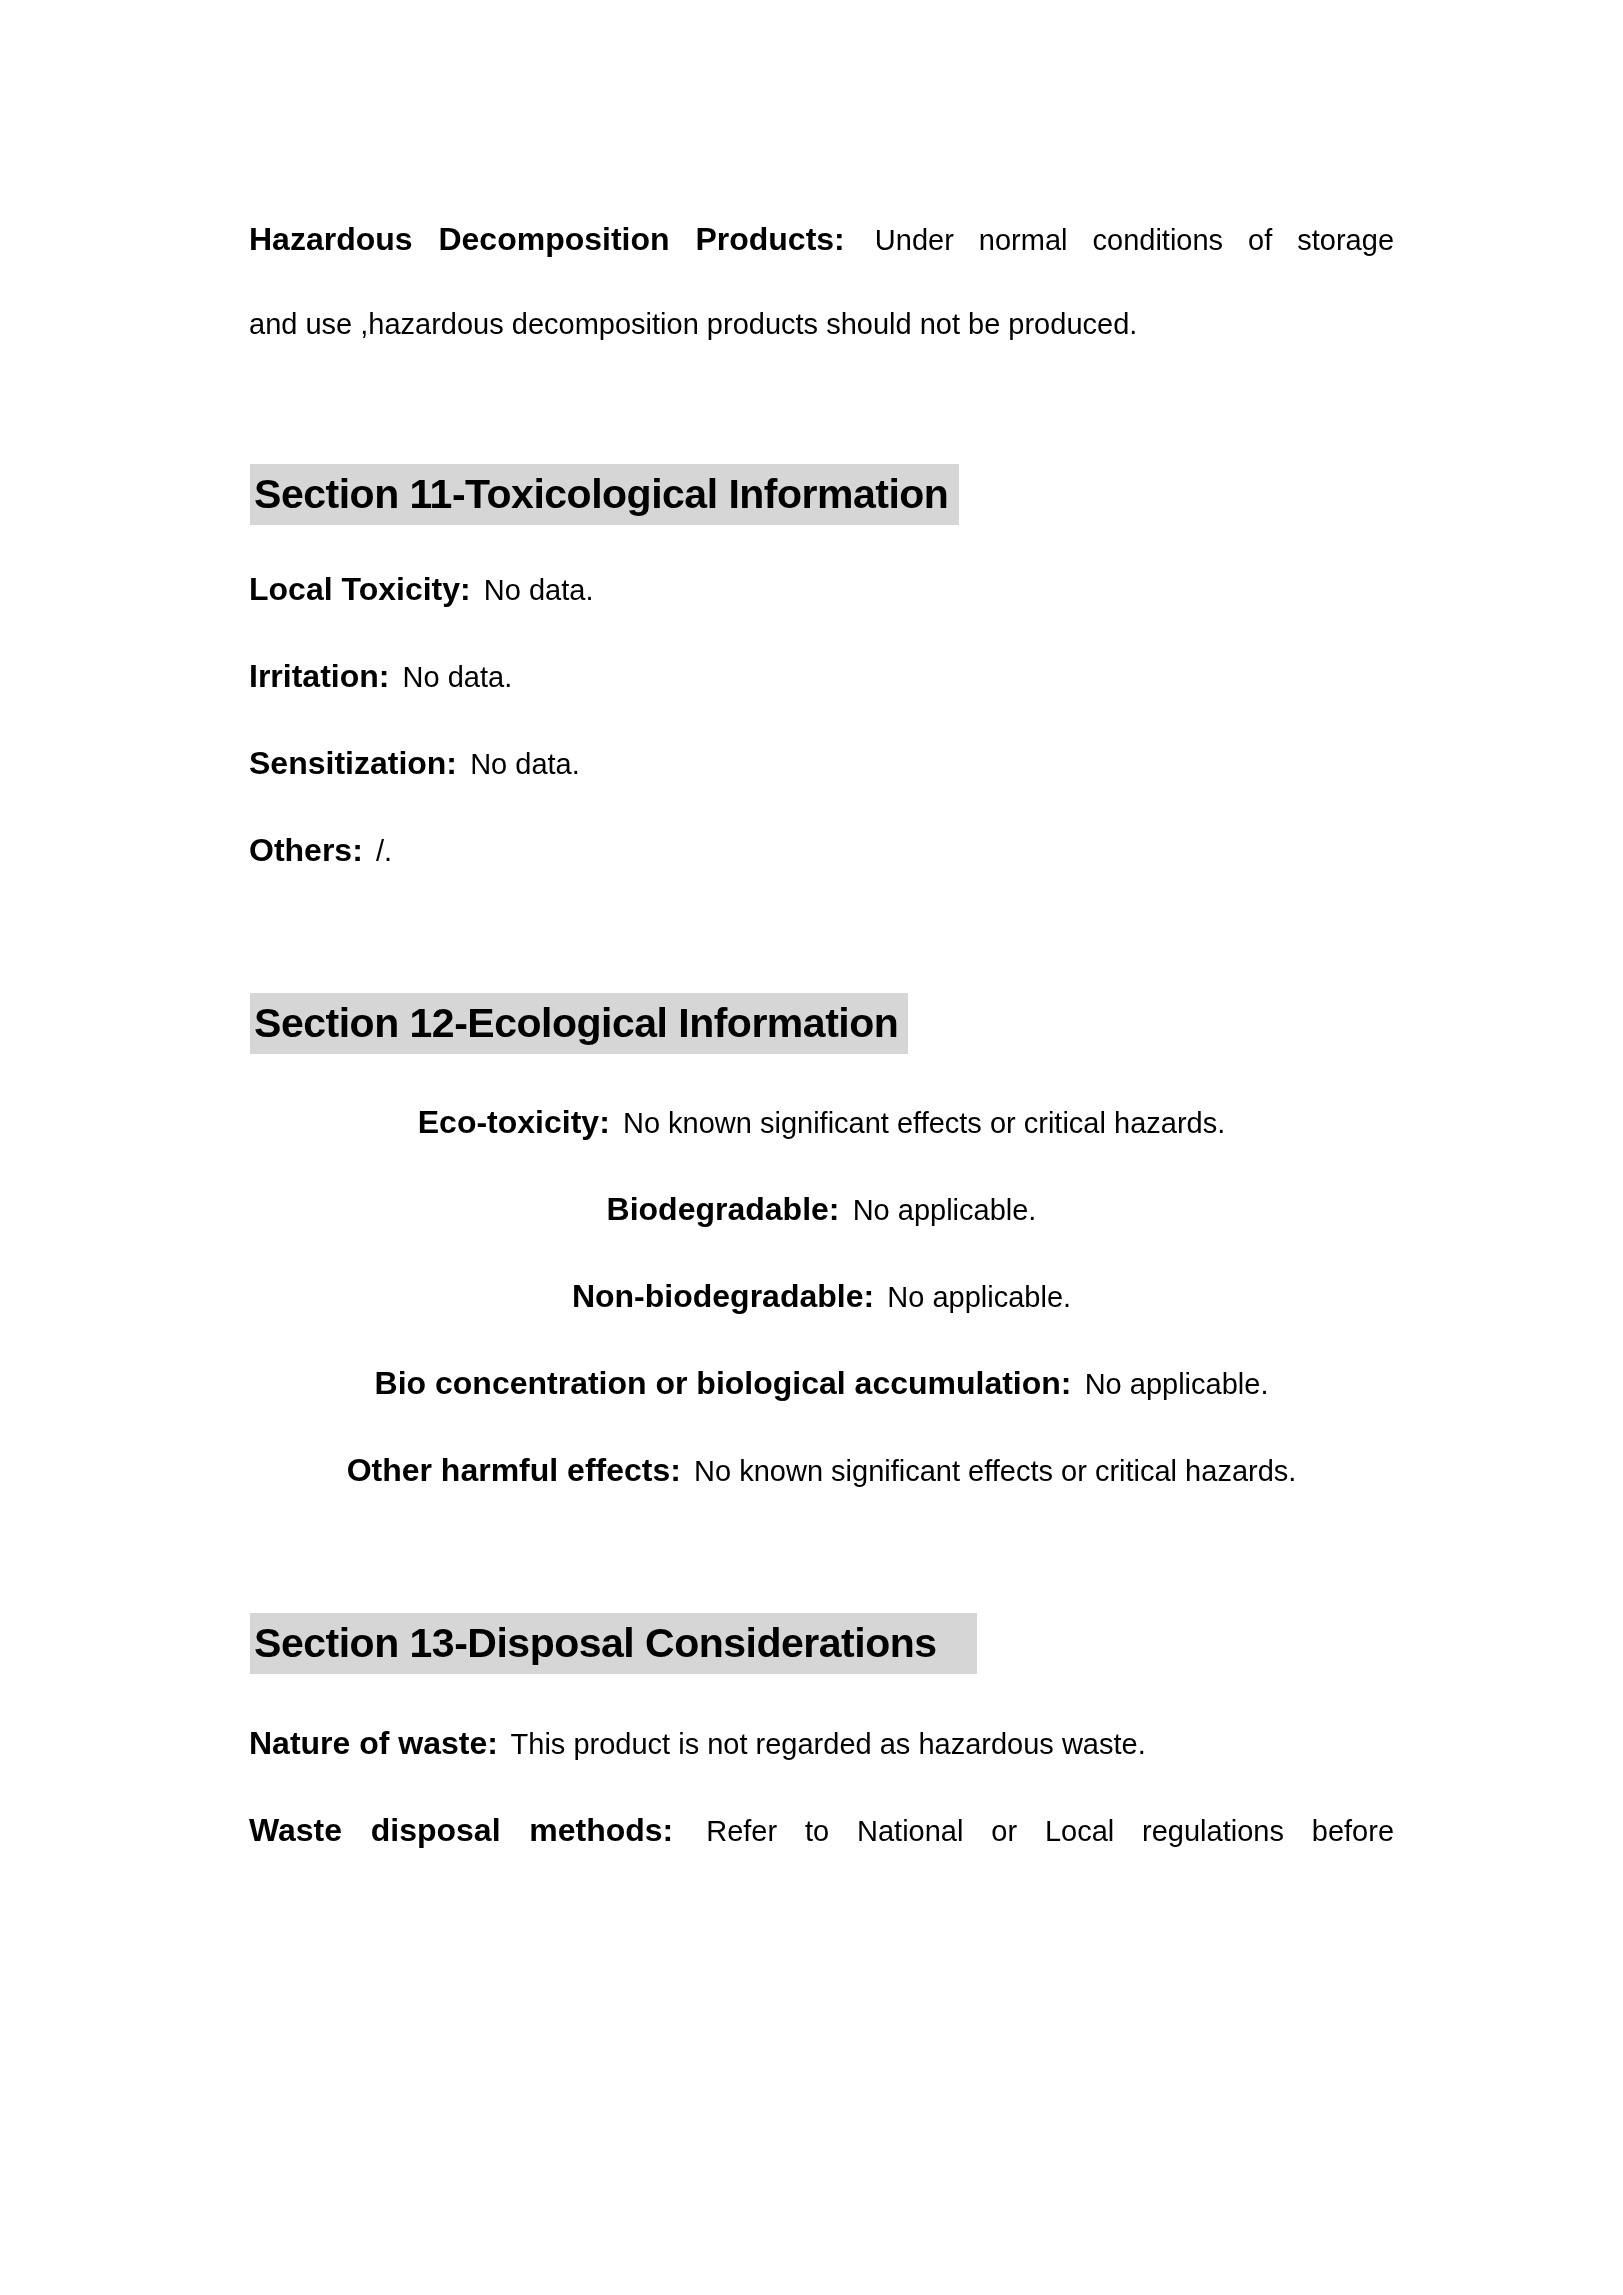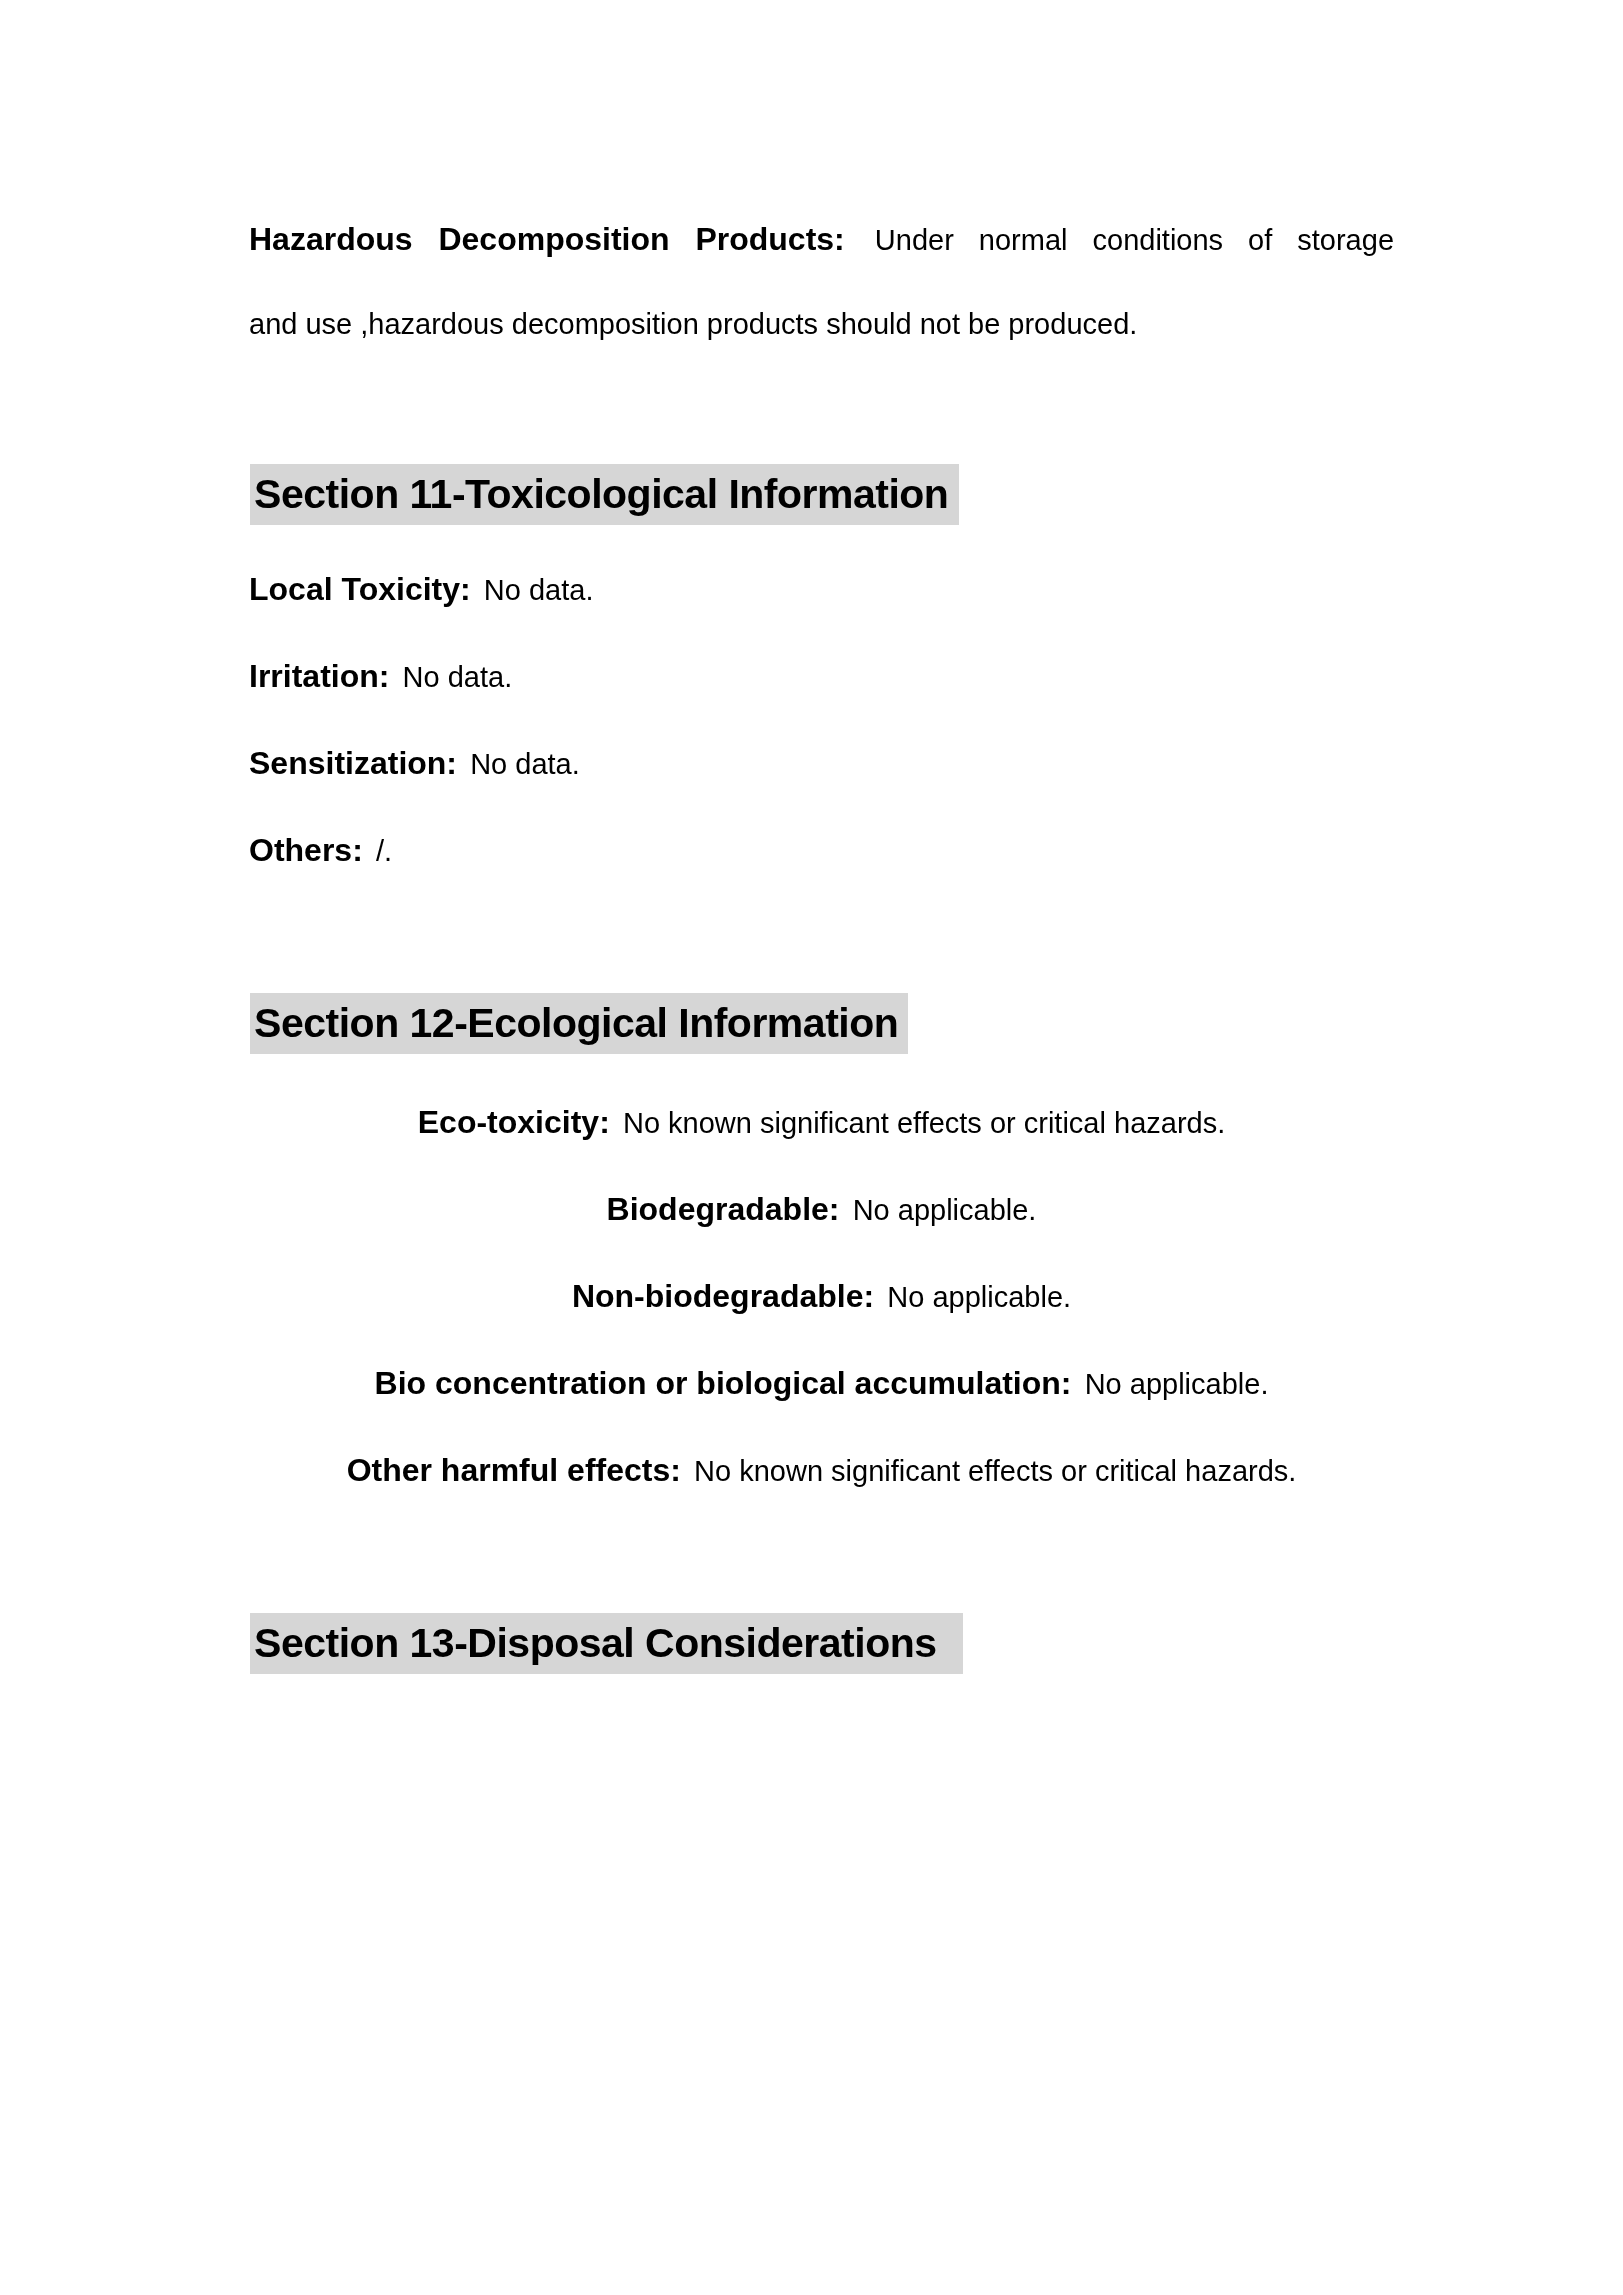--- a/index.html
+++ b/index.html
@@ -43,21 +43,21 @@
   .heading-3 { margin-top: 99px; }
   .hl {
     display: inline-block;
     background: #d6d6d6;
     font-weight: bold;
     font-size: 41px;
     letter-spacing: -0.5px;
     line-height: 61px;
     padding: 0 10.2px 0 4.1px;
   }
-  .hl-wide { padding-right: 26px; text-align: right; }
+  .hl-wide { padding-right: 40px; text-align: right; }
   
   .items { margin: 0; }
   .items-1 { margin-top: 10.2px; }
   .items-2 { margin-top: 14.3px; text-align: center; }
   .items-3 { margin-top: 14.3px; }
   .item {
     font-size: 29px;
     line-height: 86px;
     white-space: nowrap;
   }
@@ -90,15 +90,19 @@
     <div class="item"><span class="label">Eco-toxicity:</span> <span>No known significant effects or critical hazards.</span></div>
     <div class="item"><span class="label">Biodegradable:</span> <span>No applicable.</span></div>
     <div class="item"><span class="label">Non-biodegradable:</span> <span>No applicable.</span></div>
     <div class="item"><span class="label">Bio concentration or biological accumulation:</span> <span>No applicable.</span></div>
     <div class="item"><span class="label">Other harmful effects:</span> <span>No known significant effects or critical hazards.</span></div>
   </div>
 
   <div class="section-heading heading-3">
     <span class="hl hl-wide">Section 13-Disposal Considerations</span>
   </div>
+  <div class="items items-3">
+    <div class="item"><span class="label">Nature of waste:</span> <span>This product is not regarded as hazardous waste.</span></div>
+    <div class="item justify"><span class="label">Waste disposal methods:</span> <span>Refer to National or Local regulations before</span></div>
+  </div>
 
 </div>
 
 
 </body></html>

